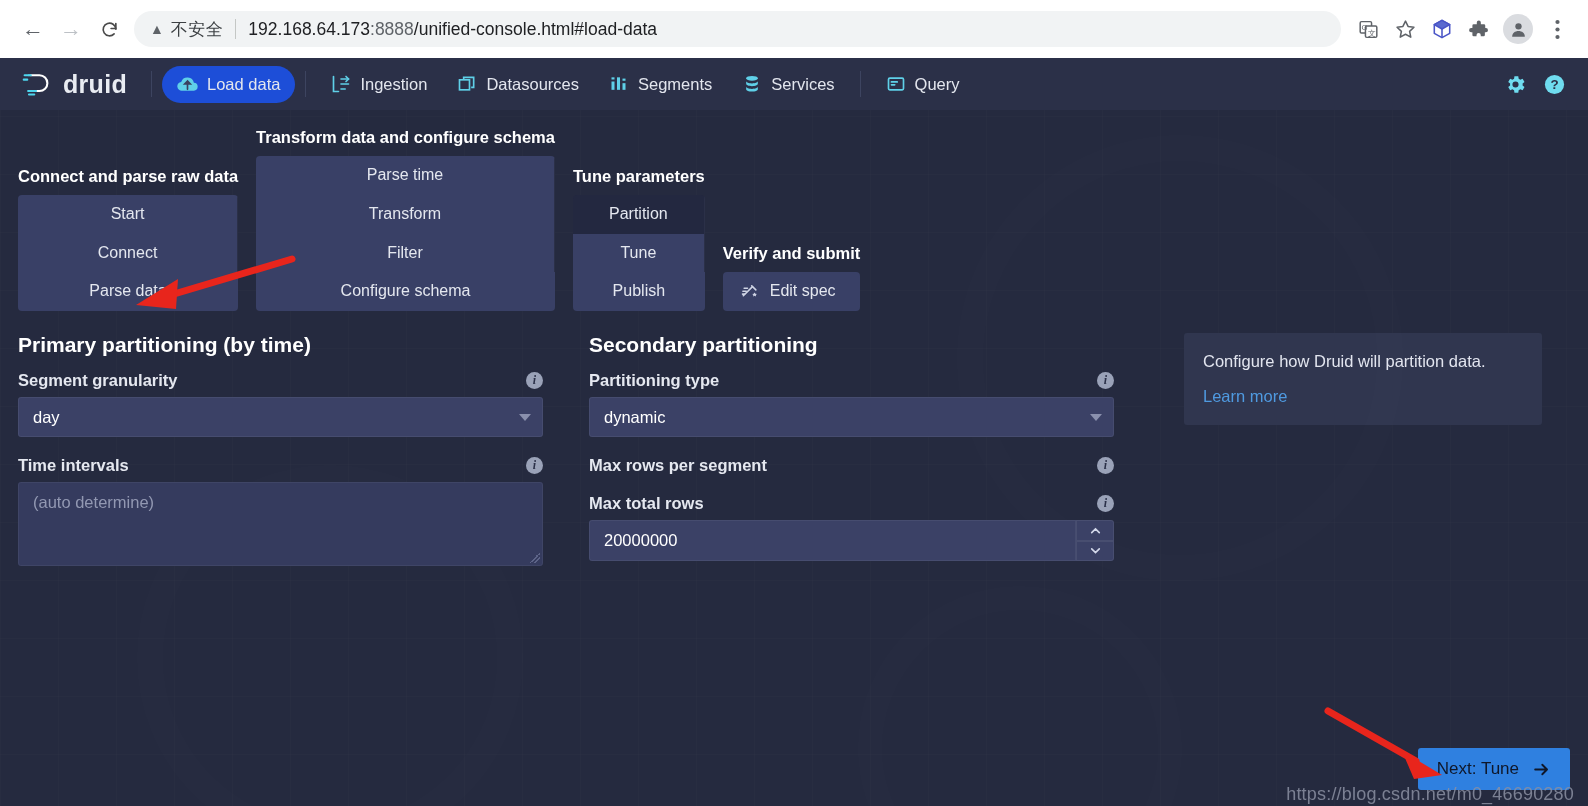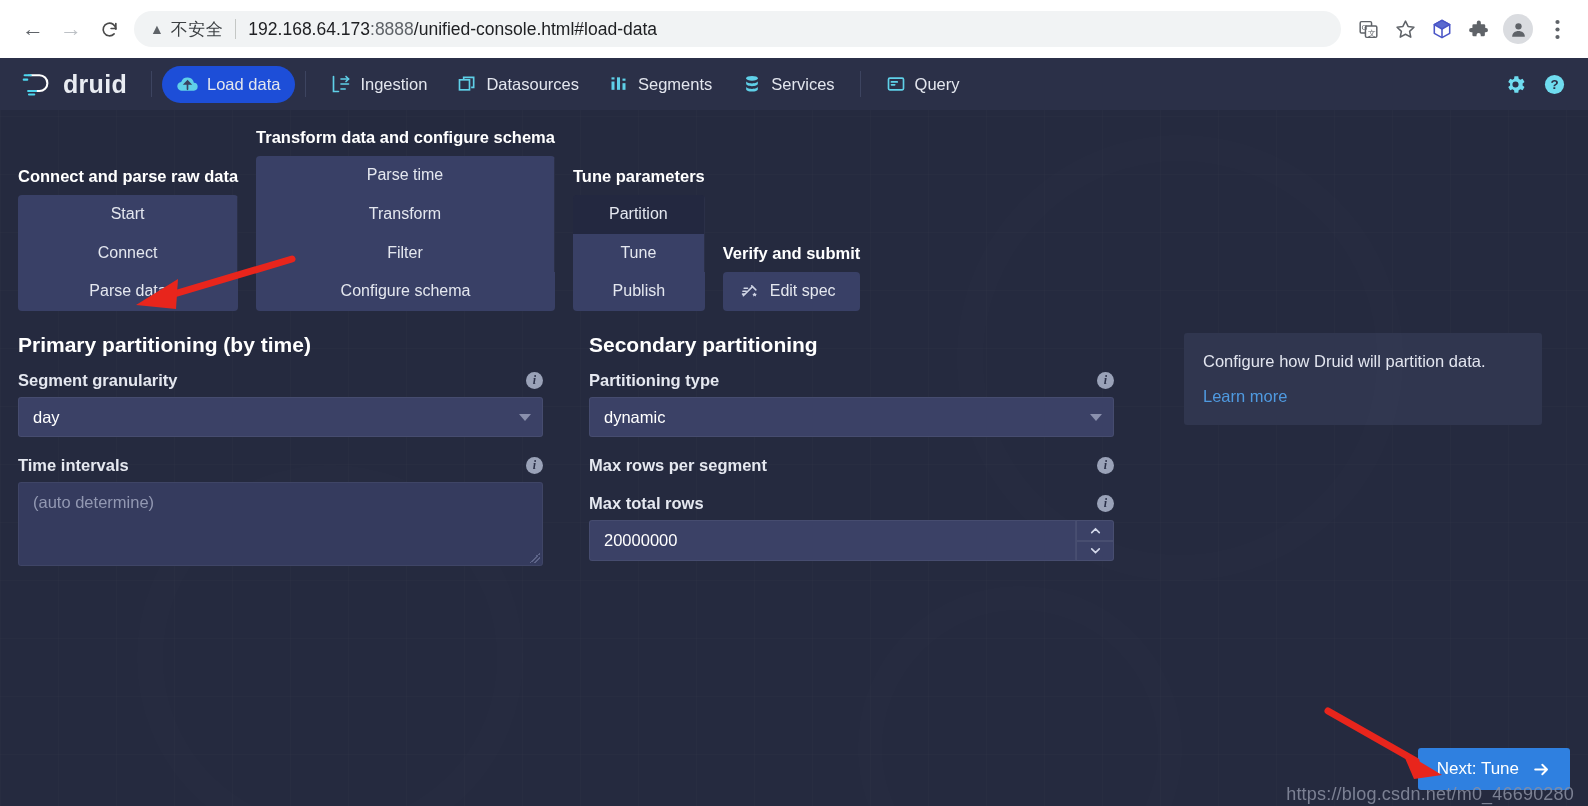--- a/index.html
+++ b/index.html
@@ -218,21 +218,21 @@
     margin-top: 13px;
     font-size: 16.5px;
     color: #4f9ae0;
   }
 
   
   .next-btn {
     position: absolute;
     right: 18px; bottom: 16px;
     background: #2f80e0;
-    color: #ffffff;
+    color: #0f172a;
     font-size: 17px;
     padding: 11px 19px;
     border-radius: 3px;
     display: flex; align-items: center; gap: 13px;
     border: none;
     font-family: inherit;
   }
 
   
   .anno { position: absolute; pointer-events: none; }

